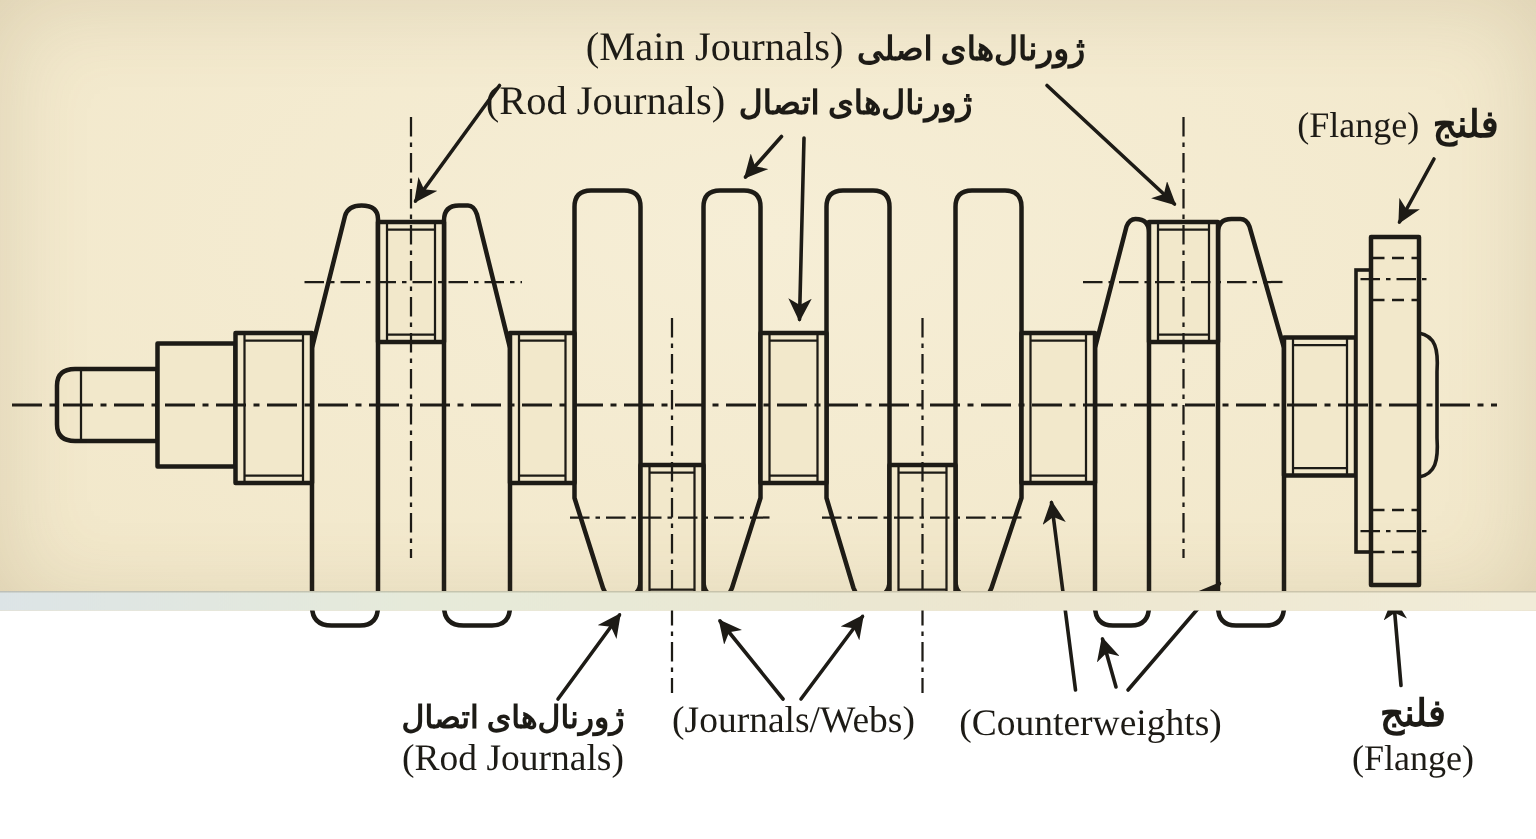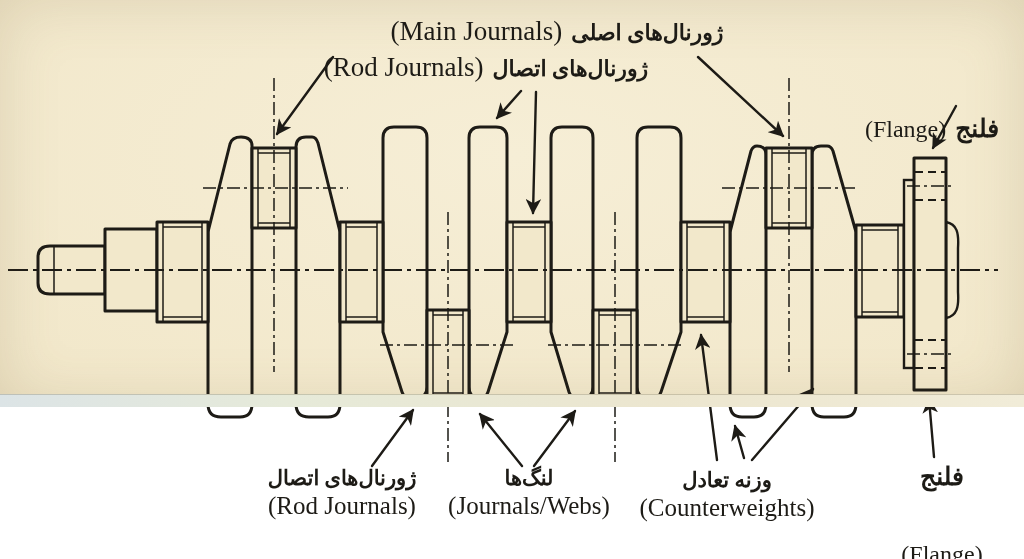--- a/index.html
+++ b/index.html
@@ -23,21 +23,21 @@
   .clv  { stroke-width:1.5; stroke-dasharray:13 4 3 4; }
   .dash { stroke-width:1.8; stroke-dasharray:8 5; }
   .arrow{ stroke-width:2.4; stroke-linecap:round; }
   .lbl { position:absolute; transform:translateX(-50%); white-space:nowrap; color:var(--ink); z-index:3; }
   .row { display:flex; align-items:baseline; gap:9px; }
   .en  { font-family:"Liberation Serif",serif; font-size:27px; }
   .fa  { font-family:Liberation Serif, serif; font-weight:bold; font-size:22px; direction:rtl; }
   .stack { text-align:center; line-height:1.2; }
   .stack .en { font-size:25px; }
   .stack .fa { font-size:21px; }
-  .small .en { font-size:24px;margin-top:48px; }
+  .small .en { font-size:24px; }
   .small .fa { font-size:25px; }
   #paper-edge {
     position:absolute; left:0; bottom:0; width:100%; height:13px; z-index:4;
     background: linear-gradient(90deg, #dce4e6 0%, var(--edge) 28%, #ece6cf 65%, #f1ecd8 100%);
     border-top:1px solid rgba(110,100,70,.28);
   }
 </style>
 </head>
 <body>
 
@@ -194,26 +194,24 @@
     <span class="en">(Flange)</span>
     <span class="fa">فلنج</span>
   </div>
 
   <div class="lbl stack" style="left:342px; top:466px;">
     <div class="fa">ژورنال‌های اتصال</div>
     <div class="en">(Rod Journals)</div>
   </div>
 
   <div class="lbl stack" style="left:529px; top:466px;">
-    <div class="fa">لنگ‌ها</div>
     <div class="en">(Journals/Webs)</div>
   </div>
 
   <div class="lbl stack" style="left:727px; top:468px;">
-    <div class="fa">وزنه تعادل</div>
     <div class="en">(Counterweights)</div>
   </div>
 
   <div class="lbl stack small" style="left:942px; top:462px;">
     <div class="fa">فلنج</div>
     <div class="en">(Flange)</div>
   </div>
 
   <div id="paper-edge"></div>
 </div>

